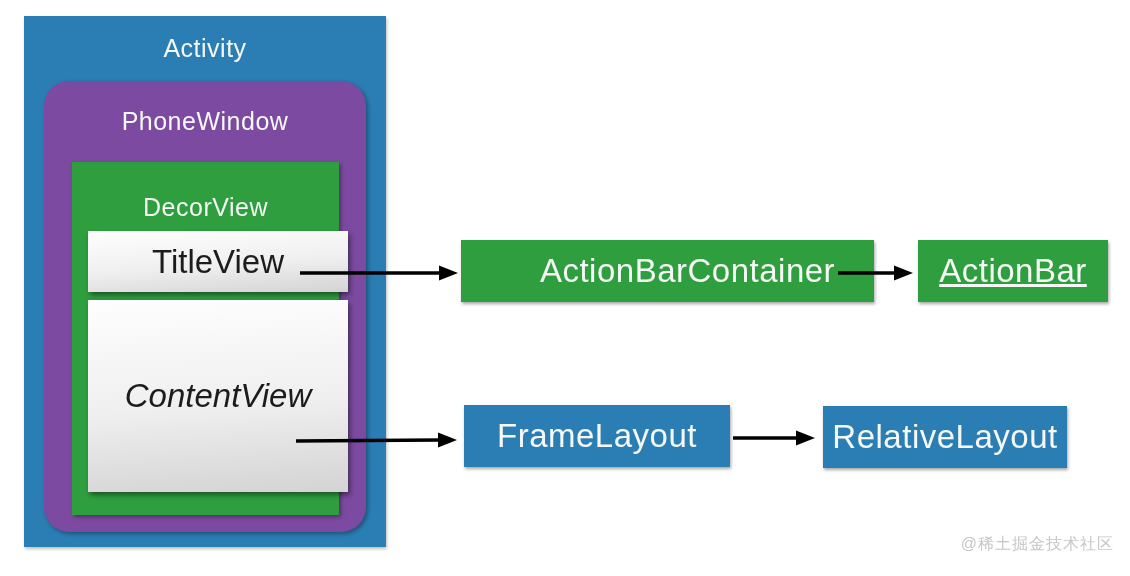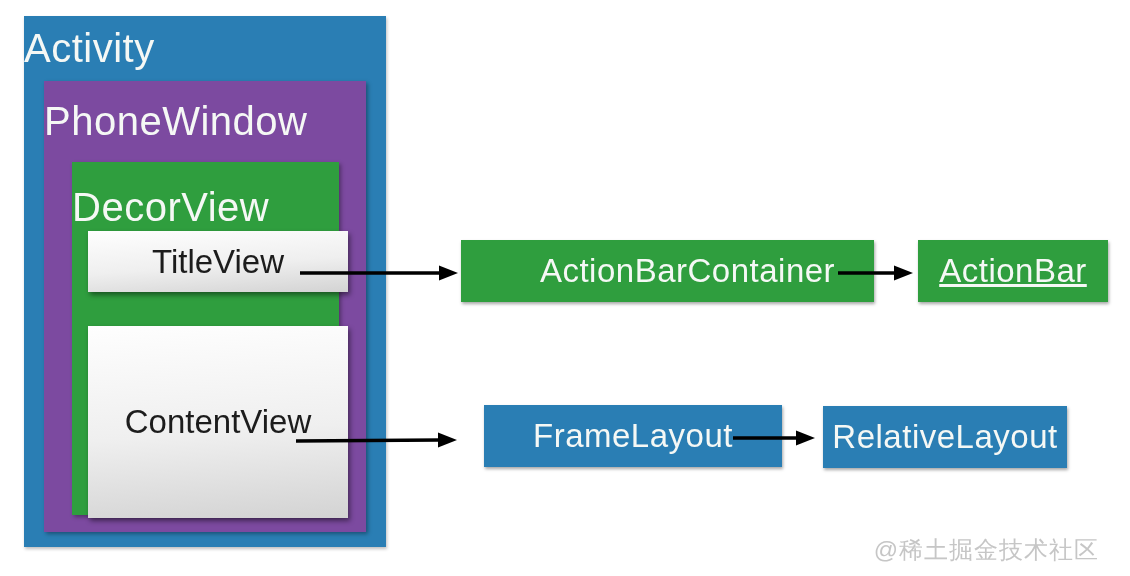--- a/index.html
+++ b/index.html
@@ -21,20 +21,21 @@
     left: 24px; top: 16px;
     width: 362px; height: 531px;
     background: var(--blue, #2a7eb4);
     box-shadow: 1px 2px 3px rgba(0,0,0,0.25);
   }
   .phonewindow-box {
     left: 20px; top: 65px;
     width: 322px; height: 451px;
     background: var(--purple, #7c4aa0);
     box-shadow: 2px 2px 4px rgba(0,0,0,0.35);
+    border-radius: 25px;
   }
   .decorview-box {
     left: 28px; top: 81px;
     width: 267px; height: 353px;
     background: var(--green, #2f9e3e);
     box-shadow: 2px 2px 4px rgba(0,0,0,0.35);
   }
   .whitebox {
     position: absolute;
     left: 16px;
@@ -42,29 +43,29 @@
     background: linear-gradient(176deg, #fefefe 0%, #efefef 55%, #d3d3d3 100%);
     box-shadow: 2px 3px 5px rgba(0,0,0,0.45);
     display: flex;
     align-items: center;
     justify-content: center;
     color: var(--inner-text, #1c1c1c);
     font-size: 33px;
     font-weight: 300;
   }
   .titleview-box { top: 69px; height: 61px; }
-  .contentview-box { top: 164px; height: 192px; }
+  .contentview-box { top: 138px; height: 192px; font-style: italic; }
 
   .band-label {
     position: absolute;
     left: 0;
     width: 100%;
-    text-align: left;
+    text-align: center;
     color: var(--label-text, #f5f8f5);
-    font-size: 40px;
+    font-size: 25px;
     font-weight: 300;
     line-height: 38px;
     letter-spacing: 0.5px;
   }
   .activity-label    { top: 13px; }
   .phonewindow-label { top: 21px; }
   .decorview-label   { top: 26px; }
 
   .flow-node {
     position: absolute;
@@ -75,37 +76,37 @@
     font-size: 33px;
     font-weight: 300;
     letter-spacing: 0.5px;
     box-shadow: 1px 2px 3px rgba(0,0,0,0.35);
   }
   .node-green { background: var(--green, #2f9e3e); }
   .node-blue  { background: var(--blue, #2a7eb4); }
 
   .actionbarcontainer-node { left: 461px; top: 240px; width: 373px; height: 62px; padding-left: 40px; }
   .actionbar-node          { left: 918px; top: 240px; width: 190px; height: 62px; text-decoration: underline; }
-  .framelayout-node        { left: 484px; top: 405px; width: 298px; height: 62px; }
+  .framelayout-node        { left: 464px; top: 405px; width: 266px; height: 62px; }
   .relativelayout-node     { left: 823px; top: 406px; width: 244px; height: 62px; }
 
   .arrows-overlay {
     position: absolute;
     left: 0; top: 0;
     width: 1130px; height: 576px;
     pointer-events: none;
   }
   .arrow-line { stroke: var(--arrow, #000000); stroke-width: 3.4px; }
   .arrow-head { fill: var(--arrow, #000000); }
 
   .watermark {
     position: absolute;
-    right: 31px;
+    right: 16px;
     top: 534px;
-    font-size: 24px;
+    font-size: 16px;
     letter-spacing: 1px;
     color: var(--watermark, #c6c6c6);
     margin-left: 29px;
   }
 </style>
 </head>
 <body>
 
 <div class="canvas">
 

